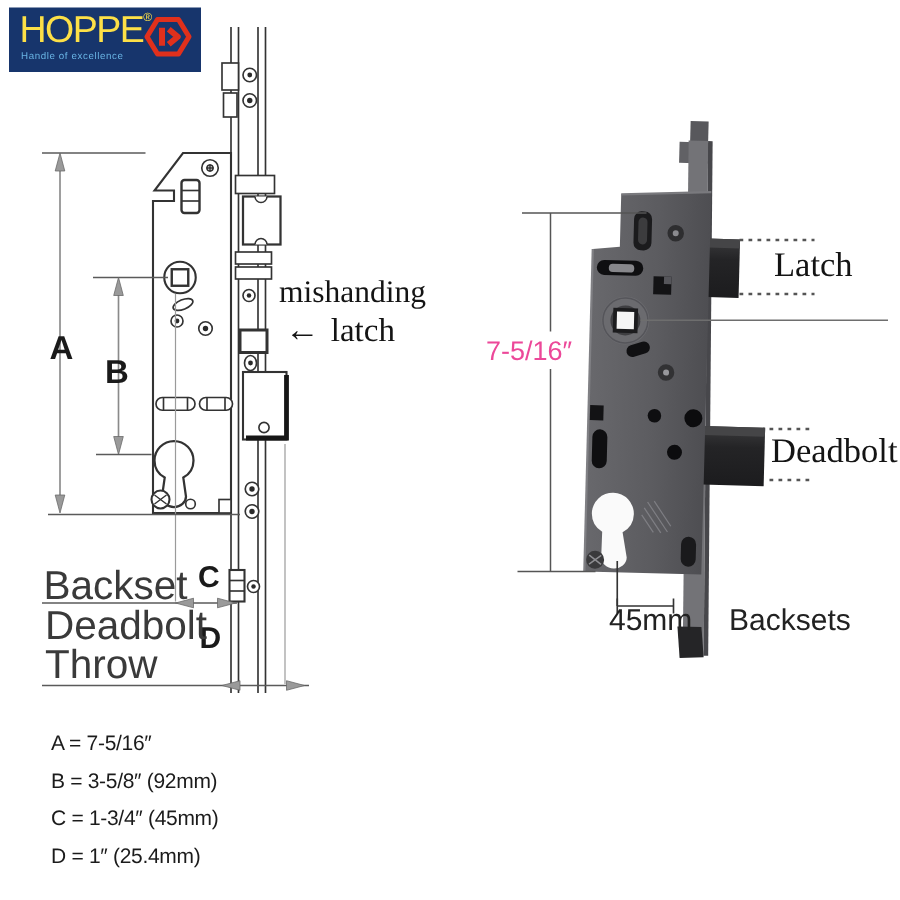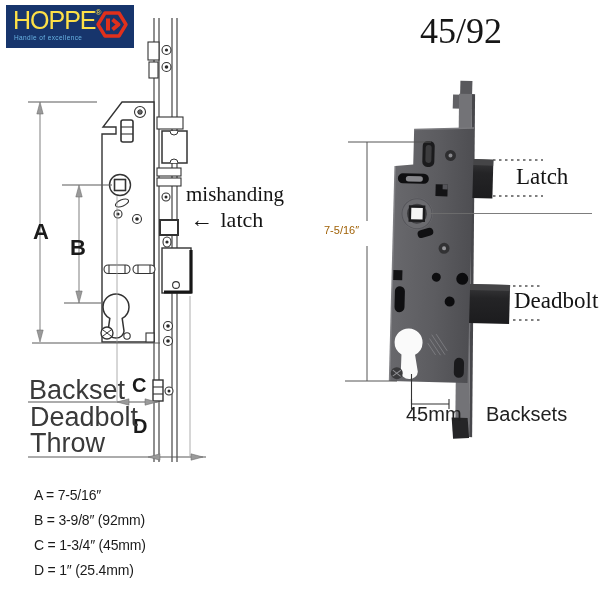--- a/index.html
+++ b/index.html
@@ -29,21 +29,21 @@
   #backsetLbl{left:29px;top:377px;}
   #dbThrow1{left:30px;top:404px;}
   #dbThrow2{left:30px;top:430px;}
   .serifnote{font-family:"Liberation Serif",serif;color:#141414;}
   #mish1{left:186px;top:182px;font-size:21px;}
   #mish2{left:190px;top:207px;font-size:22px;}
   #mish2 .arr{font-weight:bold;font-size:23px;letter-spacing:2px;}
   
   .legend-line{left:34px;font-size:14px;color:#1b1b1b;letter-spacing:-.2px;}
   
-  #phHeight{left:324px;top:224px;font-size:11px;color:#a16207;}
+  #phHeight{left:324px;top:224px;font-size:18px;color:#ec4899;}
   #phLatch{left:516px;top:164px;font-size:23px;}
   #phDeadbolt{left:514px;top:288px;font-size:23px;}
   #ph45{left:406px;top:403px;font-size:20px;color:#222;}
   #phBacksets{left:486px;top:403px;font-size:20px;color:#222;}
   svg{position:absolute;left:0;top:0;}
 </style>
 </head>
 <body>
 
 <div id="canvas">
@@ -220,34 +220,33 @@
     <div class="tagline">Handle of excellence</div>
     <div class="hexwrap">
       <svg width="34" height="29" viewBox="0 0 34 29" style="position:static">
         <polygon points="3,14.5 10,3 24,3 31,14.5 24,26 10,26" fill="none" stroke="#e0301c" stroke-width="3.4" stroke-linejoin="round"></polygon>
         <path d="M13,8.5 v12" stroke="#e0301c" stroke-width="4" fill="none"></path>
         <path d="M17.5,9.5 L23.5,14.5 L17.5,19.5" stroke="#e0301c" stroke-width="4" fill="none" stroke-linejoin="round"></path>
       </svg>
     </div>
   </div>
 
-  <div class="abs title-model">45/92</div>
 
   <div id="lblA" class="abs dimlabel">A</div>
   <div id="lblB" class="abs dimlabel">B</div>
   <div id="lblC" class="abs dimlabel">C</div>
   <div id="lblD" class="abs dimlabel">D</div>
   <div id="backsetLbl" class="abs calloutname">Backset</div>
   <div id="dbThrow1" class="abs calloutname">Deadbolt</div>
   <div id="mish1" class="abs serifnote">mishanding</div>
   <div id="dbThrow2" class="abs calloutname">Throw</div>
   <div id="mish2" class="abs serifnote"><span class="arr">←</span> <span>latch</span></div>
 
   <div class="abs legend-line" style="top:487px">A = 7-5/16″</div>
-  <div class="abs legend-line" style="top:512px">B = 3-9/8″ (92mm)</div>
+  <div class="abs legend-line" style="top:512px">B = 3-5/8″ (92mm)</div>
   <div class="abs legend-line" style="top:537px">C = 1-3/4″ (45mm)</div>
   <div class="abs legend-line" style="top:562px">D = 1″ (25.4mm)</div>
 
   <div id="phHeight" class="abs">7-5/16″</div>
   <div id="phLatch" class="abs serifnote">Latch</div>
   <div id="phDeadbolt" class="abs serifnote">Deadbolt</div>
   <div id="ph45" class="abs">45mm</div>
   <div id="phBacksets" class="abs">Backsets</div>
 
 </div>

